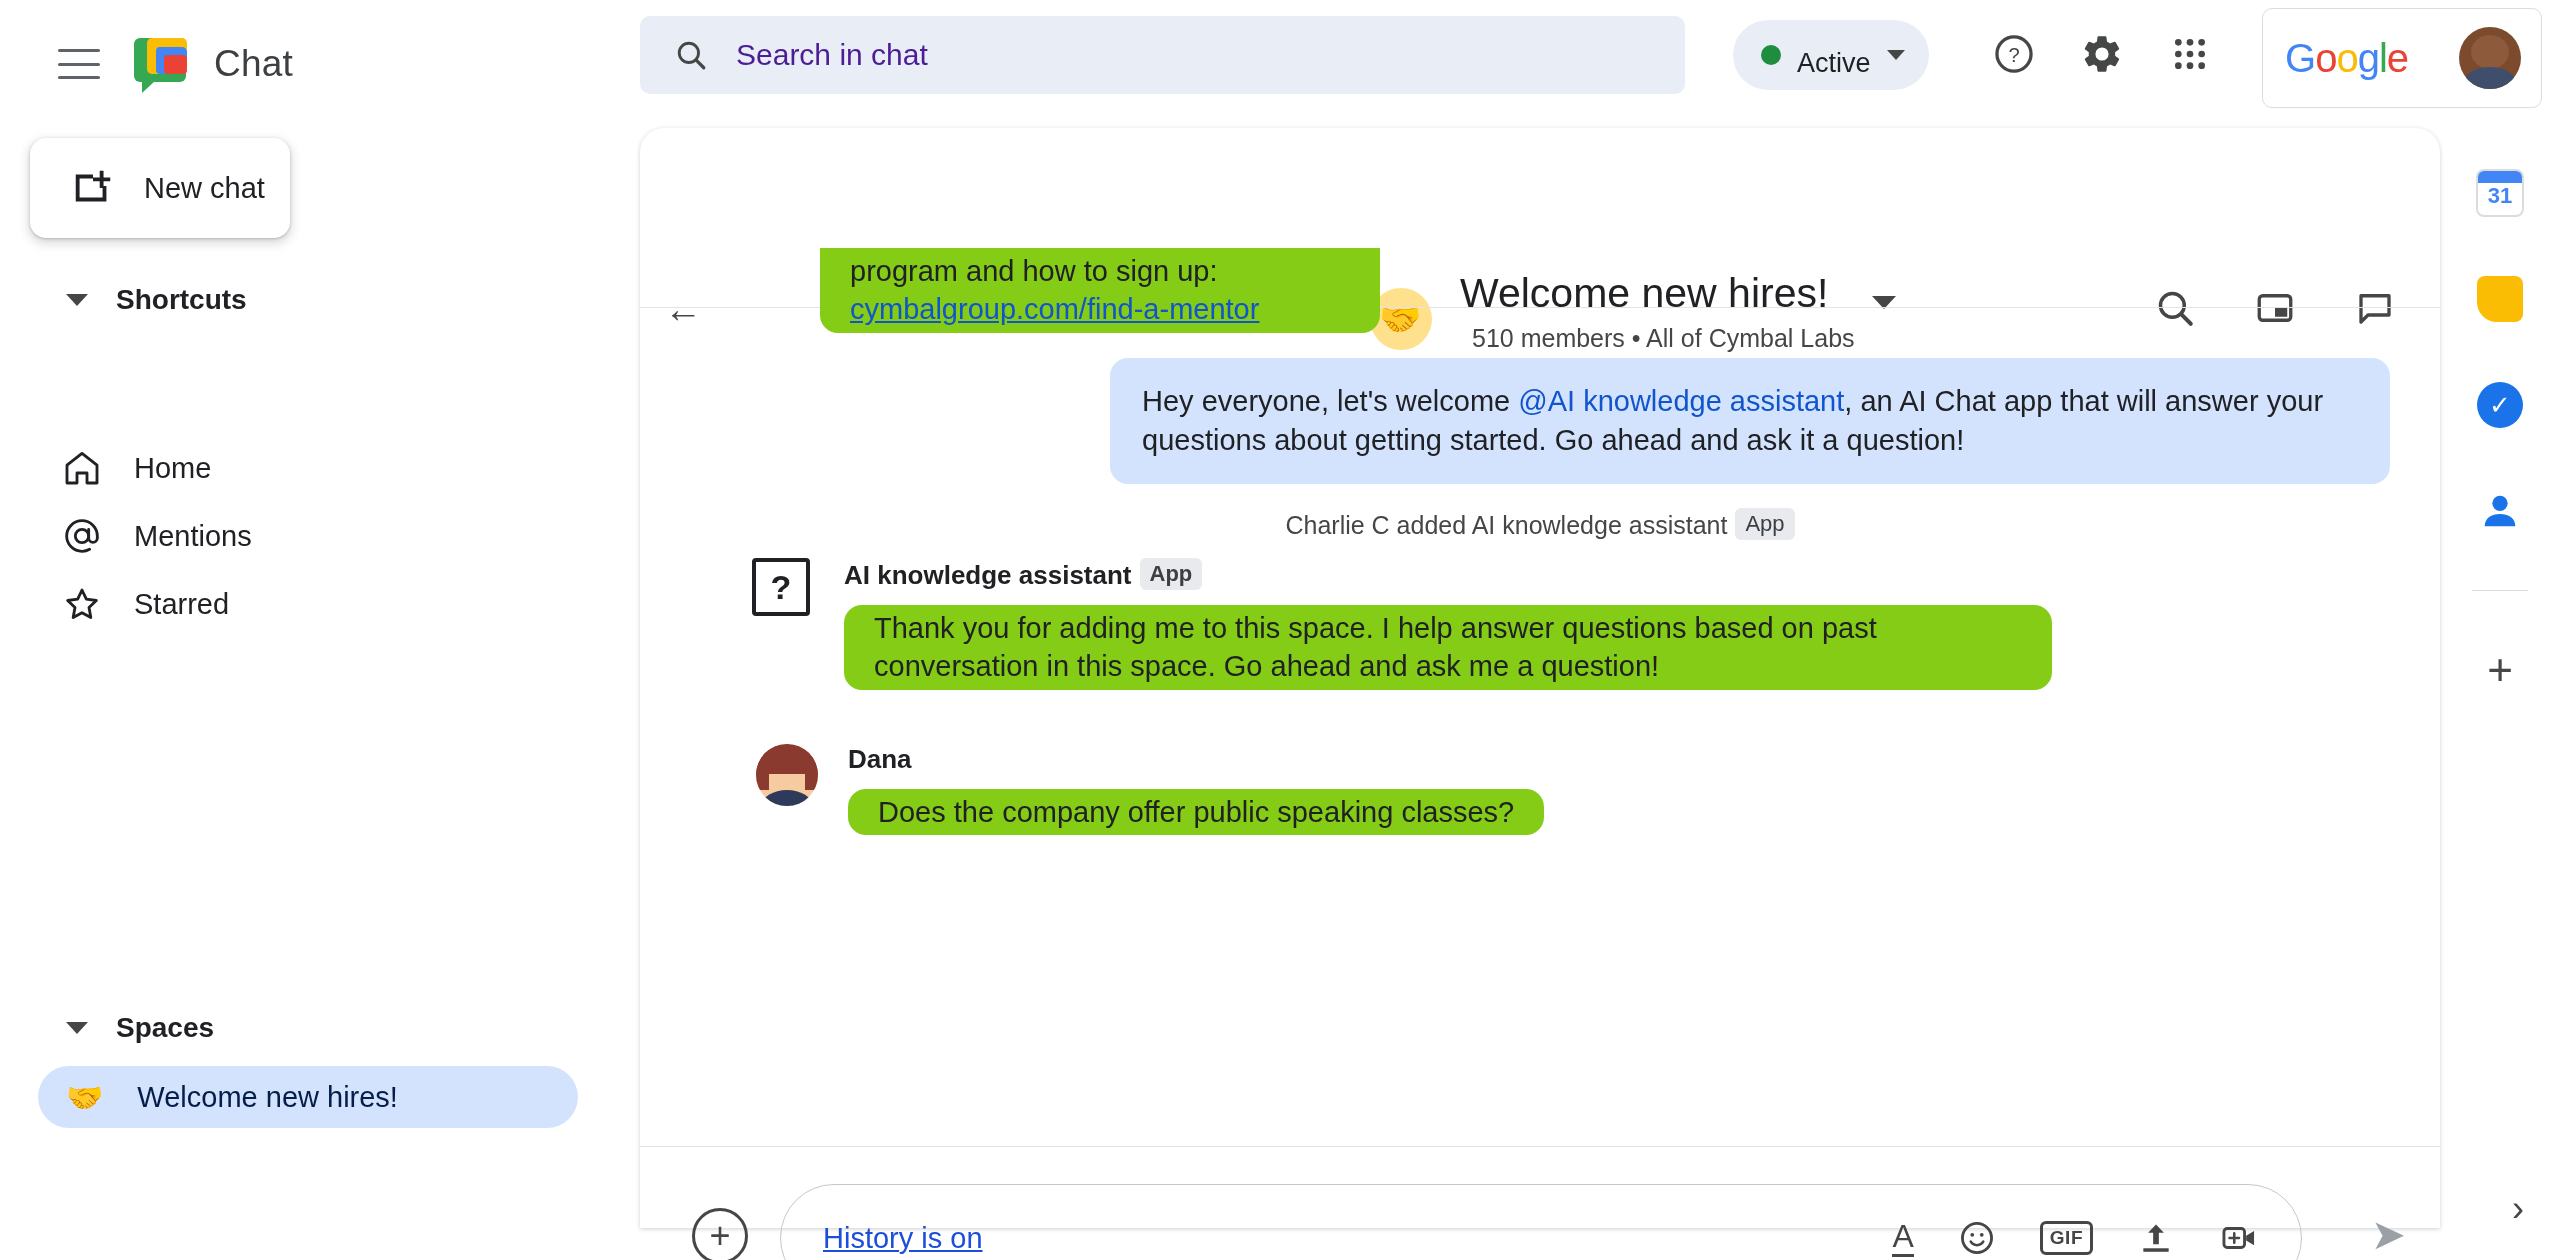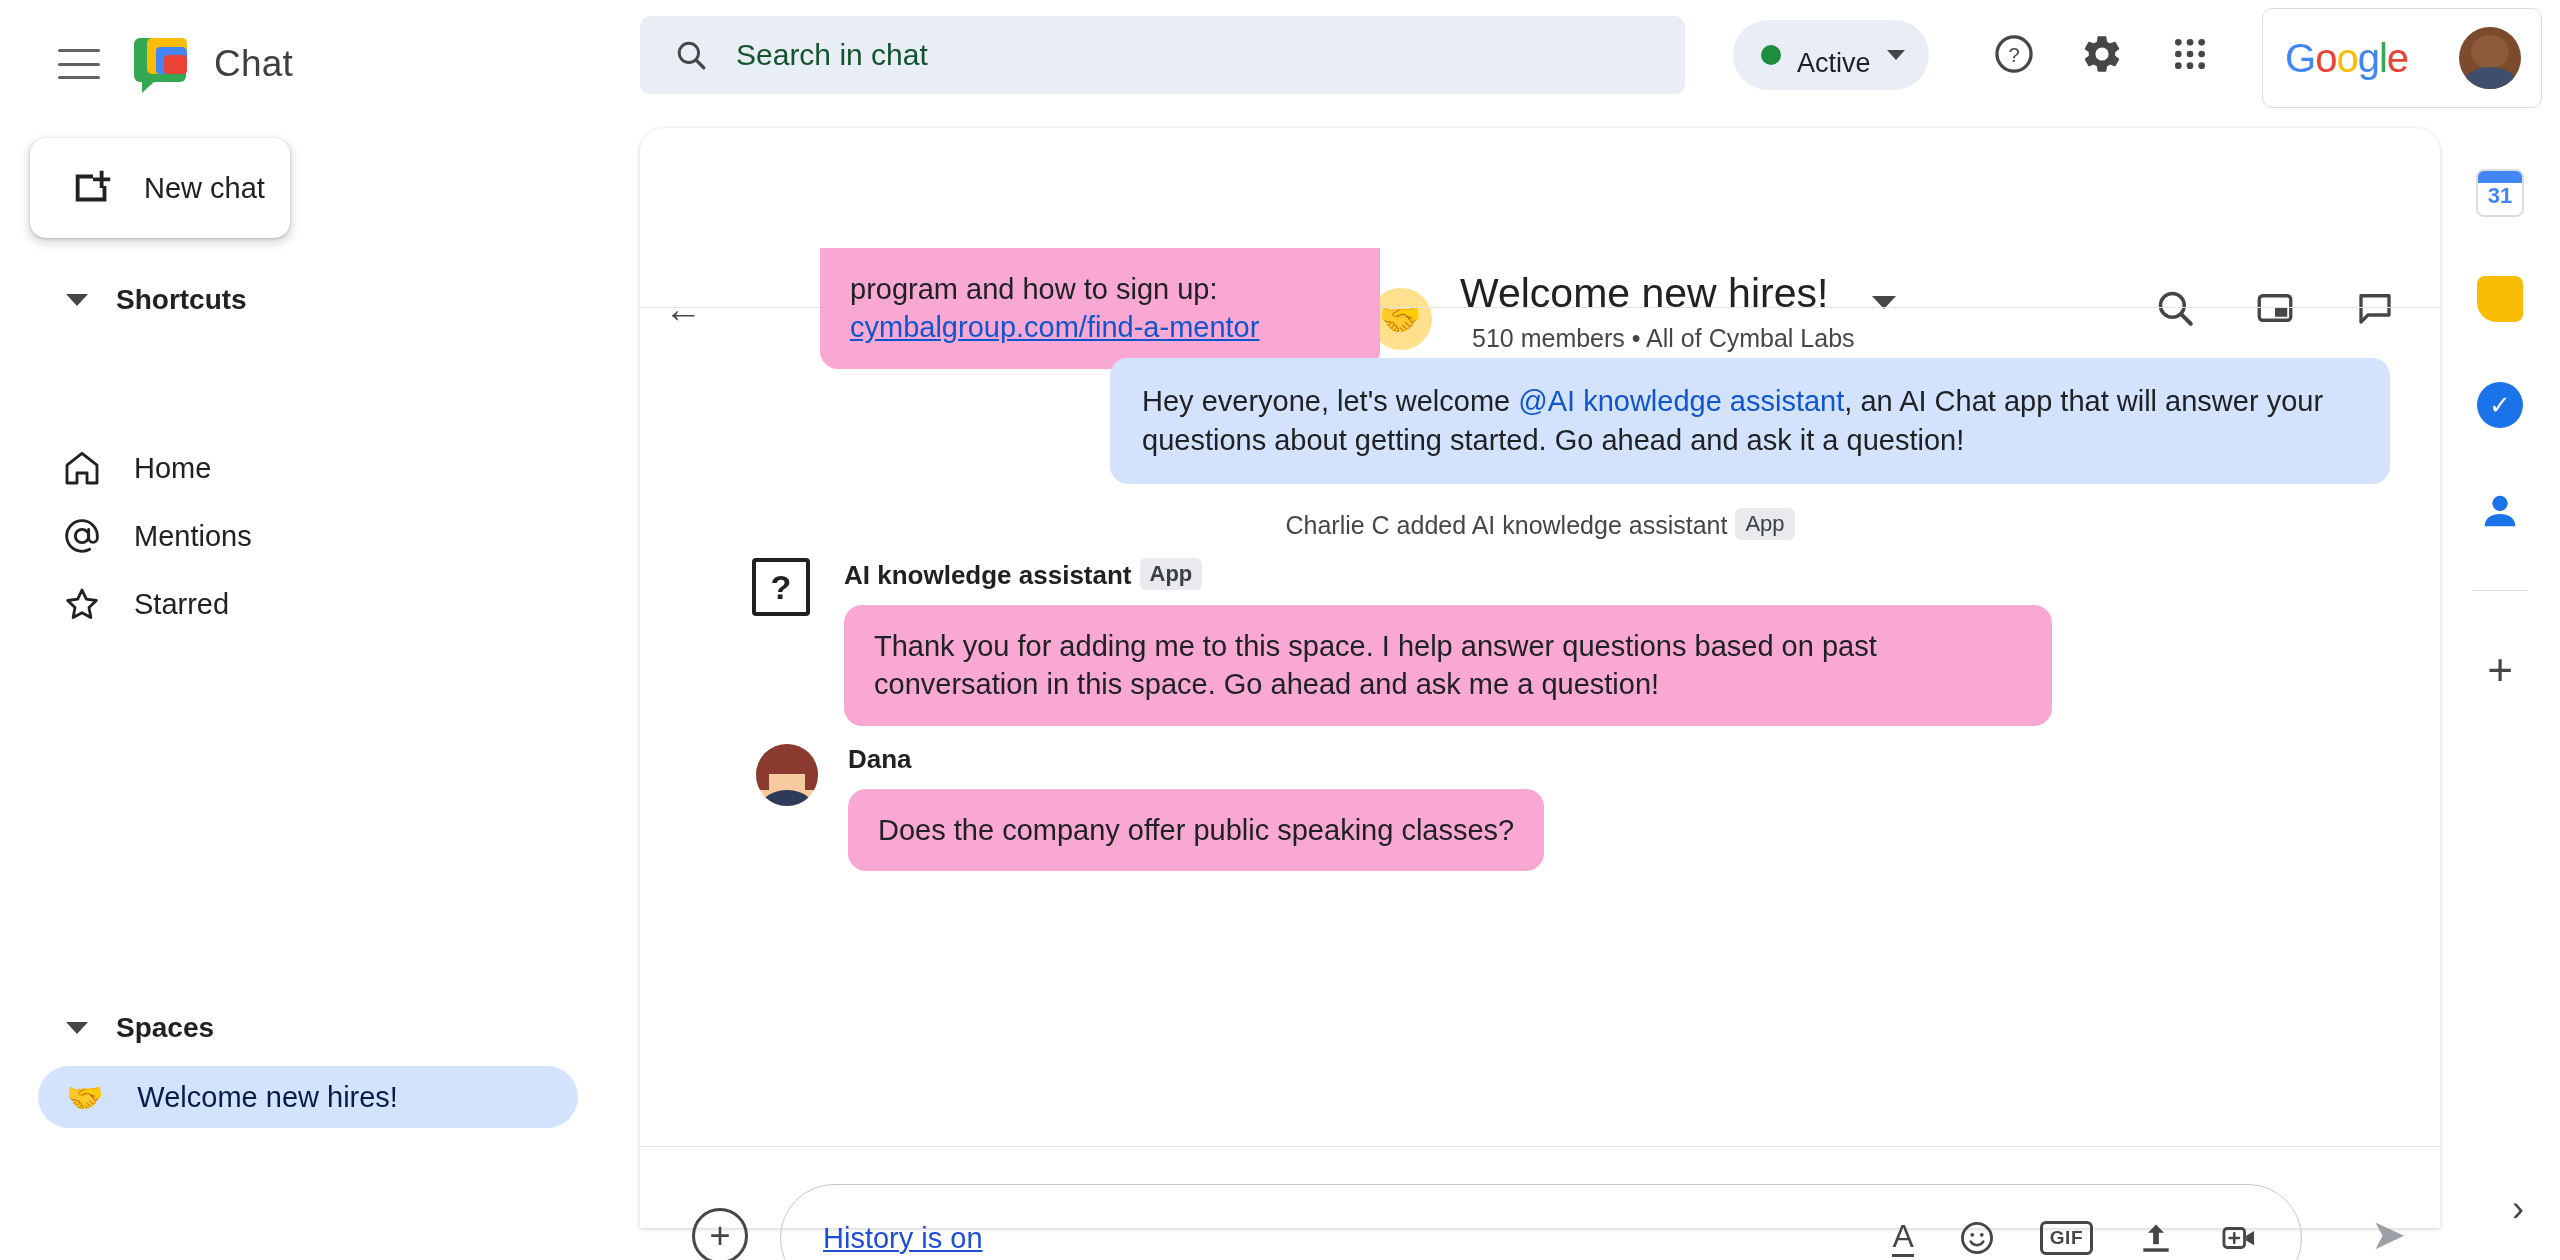--- a/index.html
+++ b/index.html
@@ -61,21 +61,21 @@
   }
 
   .searchbar {
     position: absolute; left: 640px; top: 16px;
     width: 1045px; height: 78px;
     background: #E9EEF6; border-radius: 10px;
     display: flex; align-items: center; gap: 28px;
     padding: 0 34px;
     cursor: text;
   }
-  .searchbar .ph { font-size: 30px; color: #14532d; }
+  .searchbar .ph { font-size: 30px; color: #4c1d95; }
 
   .status-chip {
     position: absolute; left: 1733px; top: 20px;
     height: 70px; min-width: 178px;
     background: #E9EEF6; border-radius: 36px;
     display: flex; align-items: center; gap: 16px;
     padding: 0 24px 0 28px; cursor: pointer;
   }
   .status-dot { width: 20px; height: 20px; border-radius: 50%; background: #1E8E3E; }
   .status-label { font-size: 27px; color: #202124; margin-top: 16px; }
@@ -205,22 +205,22 @@
   .tab.active:after {
     content: ""; display: block; position: relative; top: 20px;
     height: 5px; background: #0B57D0; border-radius: 3px;
     margin: 0 -18px;
   }
   .tabs-rule {
     position: absolute; left: 640px; top: 307px; width: 1800px; height: 1px; background: #e3e3e3;
   }
 
   .bubble-gray {
-    background: #f9a8d4; border-radius: 18px;
-    padding: 22px 30px; font-size: 29px; color: #202124; line-height: 1.32;
+    background: #84cc16; border-radius: 18px;
+    padding: 4px 30px; font-size: 29px; color: #202124; line-height: 1.32;
   }
   .bubble-blue {
     background: #D3E3FD; border-radius: 18px;
     padding: 24px 32px; font-size: 29px; color: #202124; line-height: 1.35;
   }
   .link { color: #1155CC; text-decoration: underline; }
   .mention { color: #1155CC; }
 
   .msg-clip {
     position: absolute; left: 180px; top: 120px;

